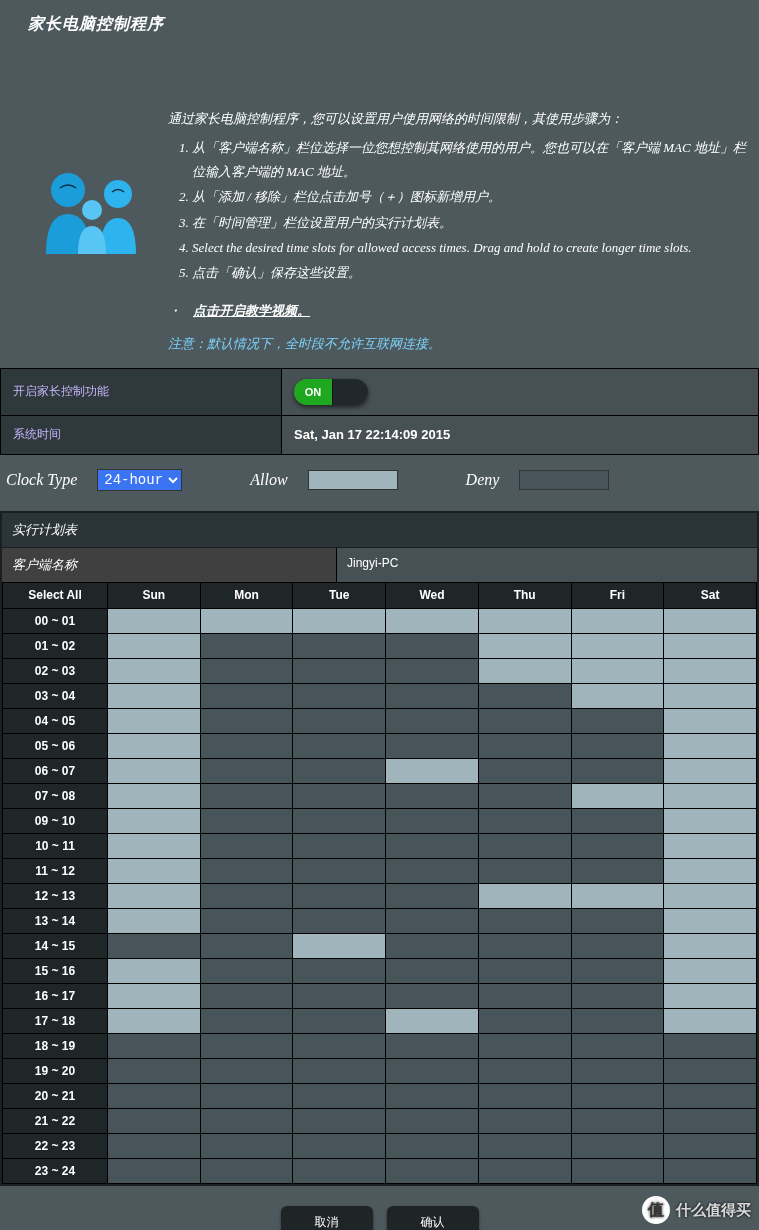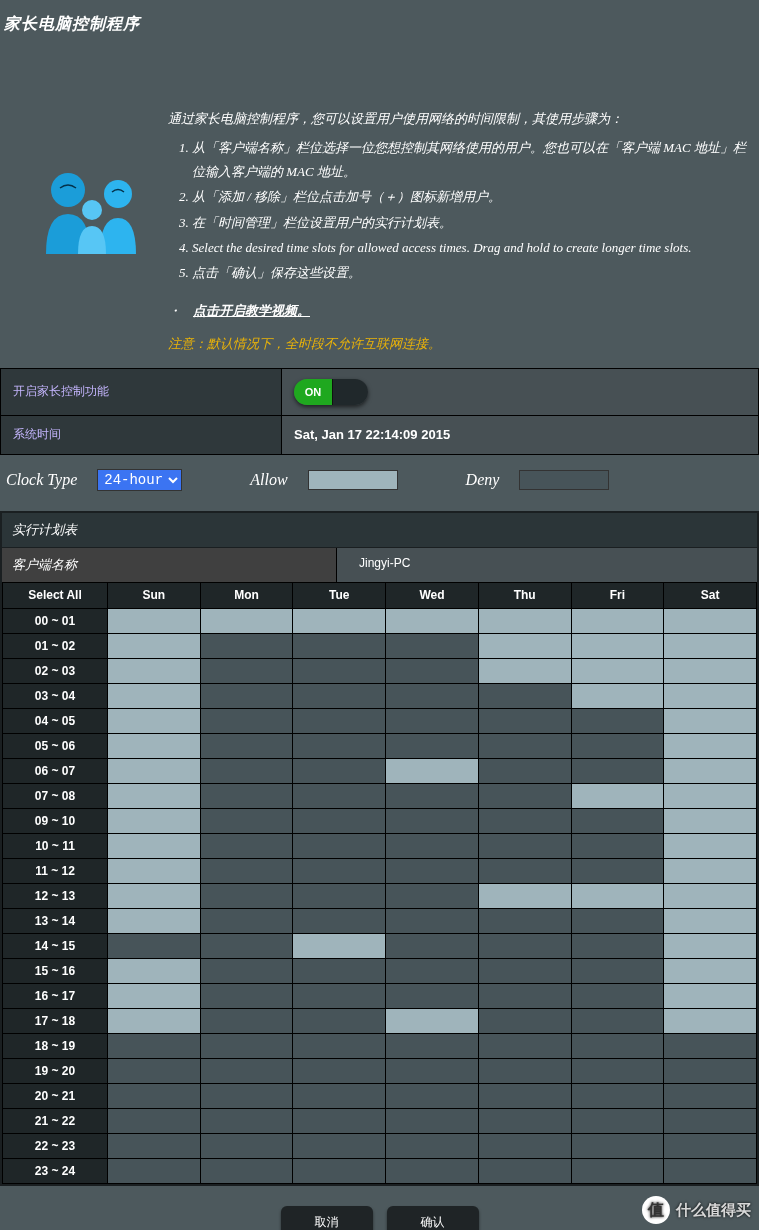--- a/index.html
+++ b/index.html
@@ -1,43 +1,43 @@
 <!DOCTYPE html>
 <html><head>
 <meta charset="utf-8">
 <style>
 *{box-sizing:border-box;margin:0;padding:0;}
 body{background:#4d595d;font-family:Arial,"Microsoft YaHei",sans-serif;color:#fff;font-size:12px;width:759px;}
-.page-title{font-size:16px;font-weight:bold;padding:14px 4px 28px;font-style:italic;letter-spacing:1px;}
+.page-title{font-size:16px;font-weight:bold;padding:14px 28px 28px;font-style:italic;letter-spacing:1px;}
 .intro{display:flex;padding:0 8px 8px;}
 .icon-col{width:160px;display:flex;align-items:center;justify-content:center;}
 .intro-txt{flex:1;font-style:italic;line-height:1.8;font-size:13px;font-family:Georgia,serif;}
 .intro-txt .lead{margin-bottom:6px;margin-top:44px;}
 .intro-txt ol{padding-left:24px;}
 .intro-txt ol li{margin-bottom:2px;}
 .video-link{text-decoration:underline;cursor:pointer;margin:12px 0 0 12px;display:inline-block;font-weight:bold;}
-.warn{color:#eab308;margin-top:10px;font-style:italic;}
+.warn{color:#7dd3fc;margin-top:10px;font-style:italic;}
 .settings-table{width:100%;border-collapse:separate;border-spacing:1px;margin-top:4px;background:#000;}
 .settings-table td{background:#475054;padding:10px 12px;height:38px;}
 .settings-table td.label{width:280px;background:#2f383b;color:#c4b5fd;}
 .toggle{display:inline-flex;border-radius:14px;overflow:hidden;height:26px;box-shadow:0 2px 4px rgba(0,0,0,.6);}
 .toggle .on{background:#1fa81f;color:#fff;width:38px;display:flex;align-items:center;justify-content:center;font-weight:bold;font-size:11px;}
 .toggle .off{background:#20282b;width:36px;border-left:1px solid #111;}
 .sys-time{font-weight:bold;font-size:13px;}
 .clock-row{display:flex;align-items:center;gap:20px;padding:14px 6px 20px;font-size:16px;font-family:Georgia,serif;font-style:italic;}
 .clock-row label{color:#fff;}
 .clock-select{background:#3b74f2;color:#fff;border:1px solid #333;font-family:'Courier New',monospace;font-size:14px;padding:1px 2px;font-style:normal;}
 .swatch{width:90px;height:20px;display:inline-block;}
 .allow-sw{background:#9fb4bb;border:1px solid #333;}
 .deny-sw{background:#475459;border:1px solid #333;}
 .sched-container{border:2px solid #1a1f21;}
 .sched-title{background:#2b3538;padding:8px 10px;border-bottom:1px solid #1a1f21;font-style:italic;font-size:13px;}
 .client-row{display:flex;}
 .client-row .lbl{width:335px;background:#404040;padding:8px 10px;font-style:italic;font-size:13px;border-right:1px solid #000;}
-.client-row .val{flex:1;background:#475054;padding:8px 22px;font-size:12px;}
+.client-row .val{flex:1;background:#475054;padding:8px 10px;font-size:12px;}
 .grid{width:100%;border-collapse:collapse;table-layout:fixed;}
 .grid th{background:#1f2628;color:#fff;font-weight:bold;font-size:12px;height:26px;border:1px solid #000;}
 .grid th.time-h{width:105px;}
 .grid td{height:25px;border:1px solid #000;background:#475459;}
 .grid td.time-lbl{background:#1f2628;font-weight:bold;text-align:center;font-size:12px;}
 .grid td.allow{background:#9fb4bb;}
 .btn-row{display:flex;justify-content:center;gap:14px;padding:20px 0 28px;}
 .btn{background:#1f2426;color:#fff;border:none;padding:8px 34px;border-radius:6px;font-size:12px;cursor:pointer;box-shadow:0 2px 3px rgba(0,0,0,.5);}
 .watermark{position:fixed;right:8px;bottom:6px;display:flex;align-items:center;gap:6px;color:#d8d8d8;font-size:15px;font-weight:bold;text-shadow:0 0 3px #000;}
 .wm-badge{width:28px;height:28px;border-radius:50%;background:#fff;color:#333;display:flex;align-items:center;justify-content:center;font-size:16px;font-weight:bold;}

